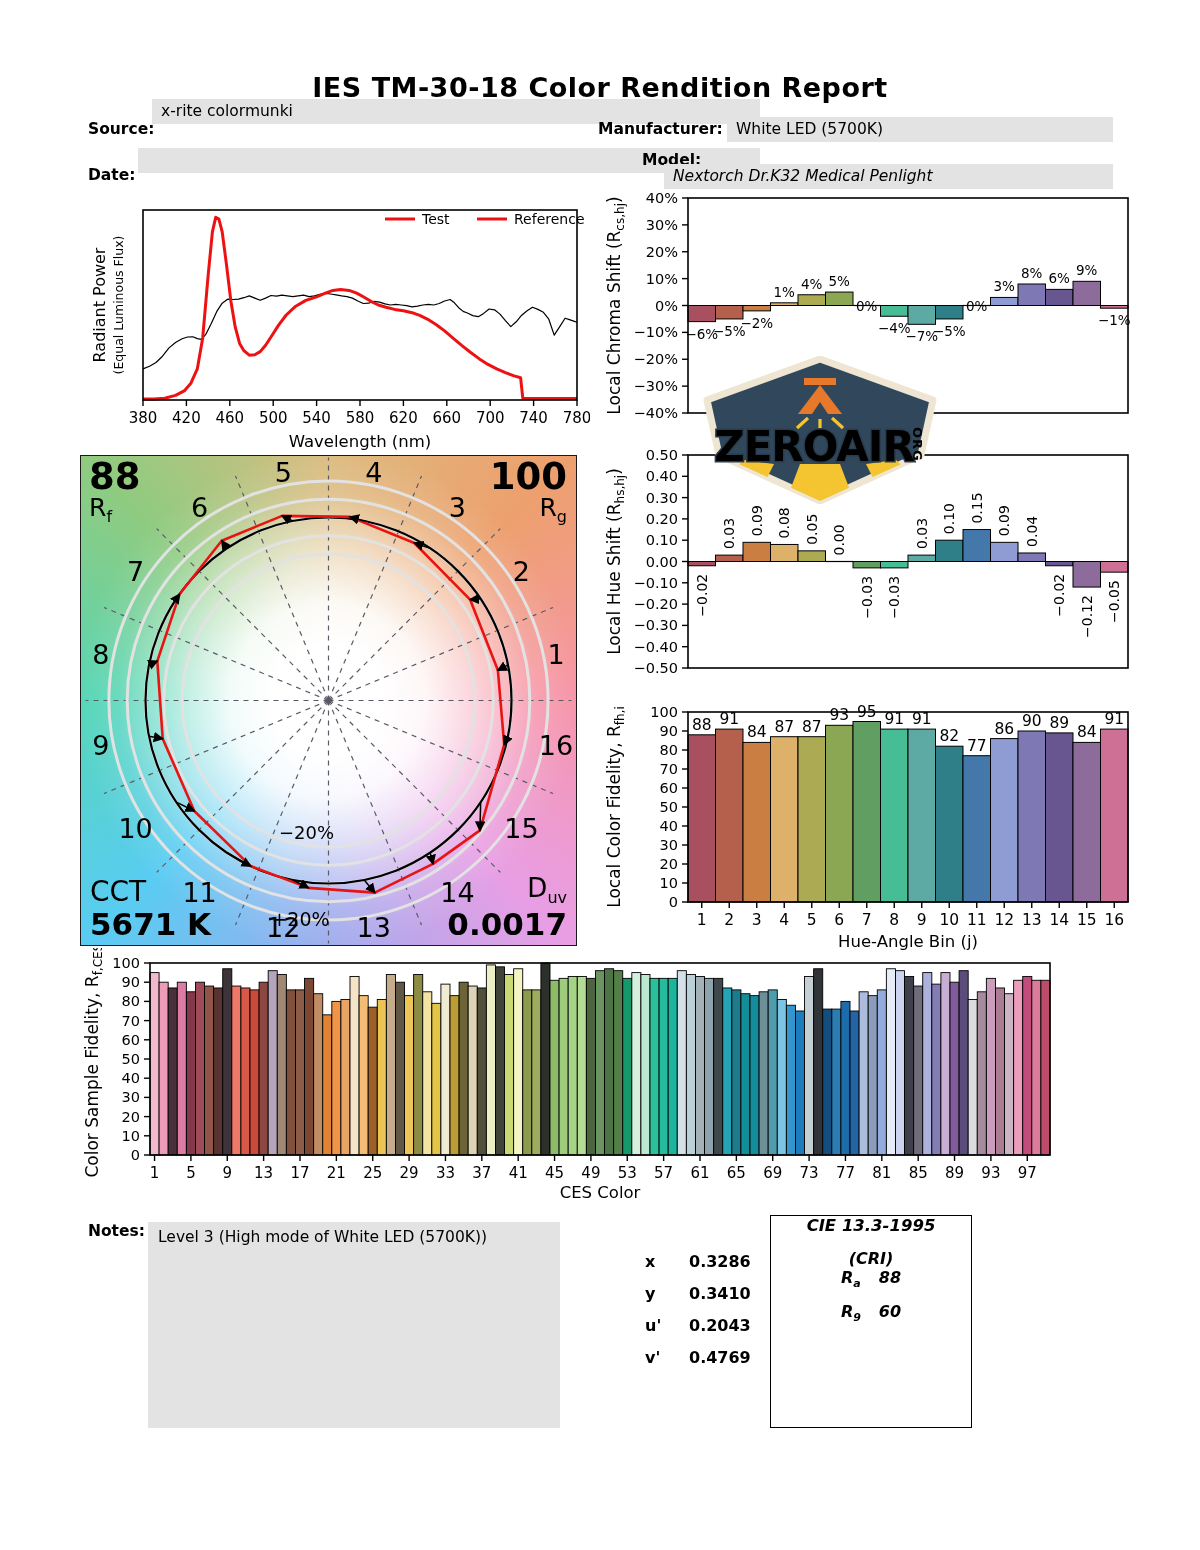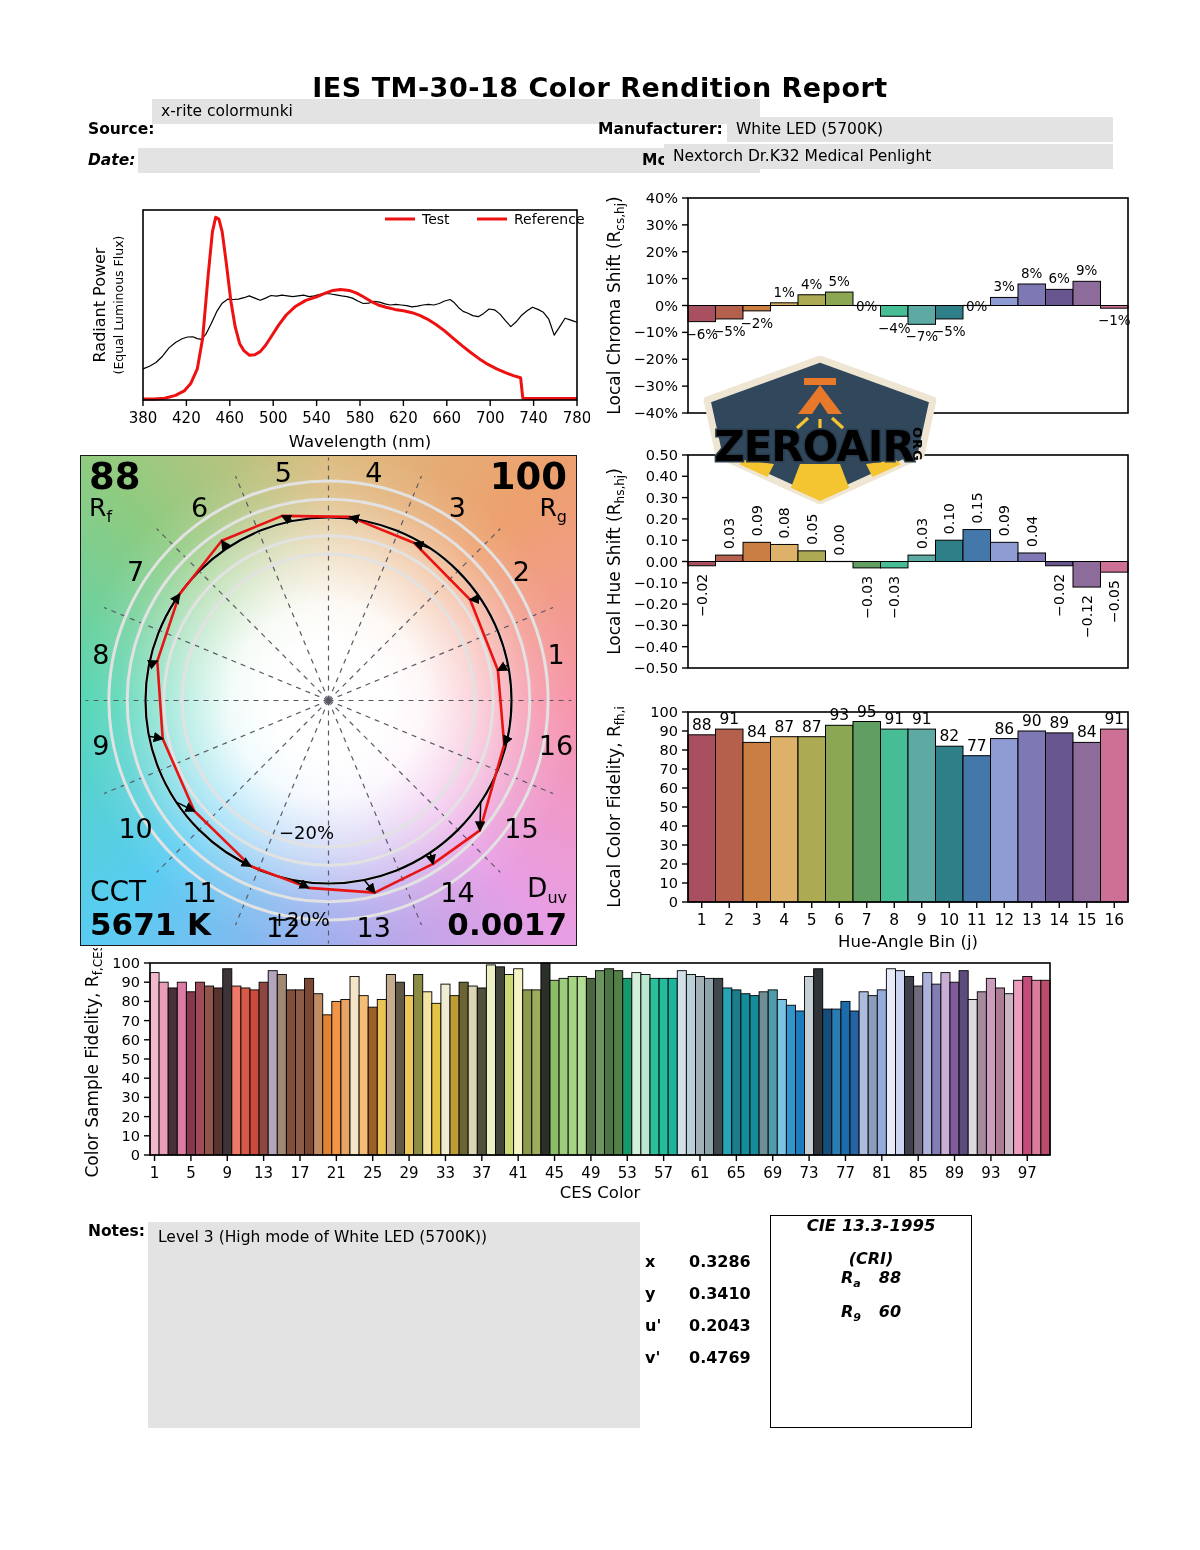--- a/index.html
+++ b/index.html
@@ -45,24 +45,24 @@
 <body>
 
 <div class="page">
 
   <div class="abs title">IES TM-30-18 Color Rendition Report</div>
 
   <div class="abs hlabel" style="left:88px;top:117px;">Source:</div>
   <div class="abs hbox" style="left:152px;top:99px;width:608px;">x-rite colormunki</div>
   <div class="abs hlabel" style="left:598px;top:117px;">Manufacturer:</div>
   <div class="abs hbox" style="left:727px;top:117px;width:386px;">White LED (5700K)</div>
-  <div class="abs hlabel" style="left:88px;top:148px;font-style:italic;">Date:</div>
+  <div class="abs hlabel" style="left:88px;top:163px;">Date:</div>
   <div class="abs hbox" style="left:138px;top:148px;width:622px;"></div>
   <div class="abs hlabel" style="left:598px;top:148px;margin-left:44px;">Model:</div>
-  <div class="abs hbox" style="left:664px;top:144px;width:449px;">Nextorch Dr.K32 Medical Penlight</div>
+  <div class="abs hbox" style="left:664px;top:164px;width:449px;font-style:italic;">Nextorch Dr.K32 Medical Penlight</div>
 
   <svg id="spd" class="abs" style="left:85px;top:192px;" width="505" height="262">
       <polyline points="58.0,176.9 64.5,174.2 71.0,170.5 77.5,164.2 84.0,155.9 90.5,150.5 97.1,146.8 102.5,145.0 107.9,144.8 112.3,146.6 116.6,147.3 120.9,142.2 126.4,131.3 131.8,119.4 137.2,111.2 142.6,107.2 148.1,107.5 153.5,107.2 158.9,105.7 164.3,103.9 169.8,106.1 175.2,108.3 180.6,106.1 186.0,103.5 191.5,104.2 196.9,103.1 202.3,103.9 207.7,104.6 213.2,103.9 218.6,103.1 224.0,104.6 229.4,103.9 234.9,102.4 240.3,101.3 245.7,102.0 251.1,102.8 256.6,103.9 262.0,104.6 267.4,106.1 272.8,109.0 278.3,111.5 283.7,111.2 289.1,109.3 294.5,110.1 300.0,111.9 305.4,113.0 310.8,112.3 316.2,113.0 321.7,113.7 327.1,114.8 332.5,114.1 337.9,113.0 343.4,112.3 348.8,113.0 354.2,111.5 359.6,109.0 365.1,107.5 369.4,110.8 373.7,115.7 378.1,119.4 382.4,121.0 387.8,123.6 393.3,124.7 398.7,121.4 404.1,117.0 409.5,117.8 415.0,122.1 420.4,128.7 425.8,134.6 431.2,129.8 436.7,123.2 442.1,118.8 447.5,115.2 452.9,117.4 458.4,120.3 463.8,127.2 469.2,143.1 474.6,134.9 480.1,126.2 484.4,127.6 488.7,129.1 492.0,130.2" fill="none" stroke="#000000" stroke-width="1.2" stroke-linejoin="round"></polyline>
       <polyline points="58.0,206.9 68.8,206.9 79.7,206.2 90.5,203.4 99.2,198.9 105.7,191.6 112.3,176.9 117.7,145.9 123.1,83.8 127.4,39.9 130.7,25.3 133.9,27.1 137.2,39.9 141.5,72.8 145.9,109.3 150.2,134.9 154.6,151.4 158.9,158.7 164.3,163.2 169.8,162.7 175.2,159.6 180.6,153.2 186.0,145.0 193.6,133.1 201.2,123.0 209.9,114.8 220.8,108.4 231.6,104.8 240.3,101.1 247.9,98.4 255.5,97.5 264.1,98.4 271.7,101.1 278.3,104.8 285.9,109.3 293.4,113.0 301.0,115.2 309.7,117.4 318.4,118.8 327.1,120.7 334.7,123.4 342.3,127.1 351.0,132.5 359.6,138.9 368.3,146.3 377.0,153.6 385.7,160.5 394.4,166.9 403.0,172.4 411.7,176.9 420.4,180.6 429.1,183.9 435.6,185.7 437.8,206.2 444.3,206.5 454.0,206.5 470.3,206.5 492.0,206.5" fill="none" stroke="#ee1111" stroke-width="3" stroke-linejoin="round"></polyline>
       <rect x="58" y="18" width="434" height="190" fill="none" stroke="#000" stroke-width="1.6"></rect>
       <line x1="58" y1="208" x2="58" y2="214" stroke="#000" stroke-width="1.4"></line>
       <text x="58" y="231" font-size="15" text-anchor="middle">380</text>
       <line x1="101.4" y1="208" x2="101.4" y2="214" stroke="#000" stroke-width="1.4"></line>
       <text x="101.4" y="231" font-size="15" text-anchor="middle">420</text>
       <line x1="144.8" y1="208" x2="144.8" y2="214" stroke="#000" stroke-width="1.4"></line>
@@ -575,21 +575,21 @@
       <text x="874.5454545454546" y="230" font-size="15" text-anchor="middle">89</text>
       <line x1="910.909090909091" y1="207" x2="910.909090909091" y2="213" stroke="#000" stroke-width="1.4"></line>
       <text x="910.909090909091" y="230" font-size="15" text-anchor="middle">93</text>
       <line x1="947.2727272727274" y1="207" x2="947.2727272727274" y2="213" stroke="#000" stroke-width="1.4"></line>
       <text x="947.2727272727274" y="230" font-size="15" text-anchor="middle">97</text>
       <text x="520" y="250" font-size="16.5" text-anchor="middle">CES Color</text>
       <text x="18" y="111" font-size="17" text-anchor="middle" transform="rotate(-90 18 111)"><tspan>Color Sample Fidelity, R</tspan><tspan dy="4" font-size="12">f,CESi</tspan></text>
     </svg>
 
   <div class="abs notes-label" style="left:88px;top:1222px;">Notes:</div>
-  <div class="abs notes-box" style="left:148px;top:1222px;width:492px;height:206px;">Level 3 (High mode of White LED (5700K))</div>
+  <div class="abs notes-box" style="left:148px;top:1222px;width:412px;height:206px;">Level 3 (High mode of White LED (5700K))</div>
 
   <div class="abs" style="left:645px;top:1252px;">
     <div class="chroma-row">
         <span class="cl">x</span>
         <span>0.3286</span>
       </div>
     <div class="chroma-row">
         <span class="cl">y</span>
         <span>0.3410</span>
       </div>

